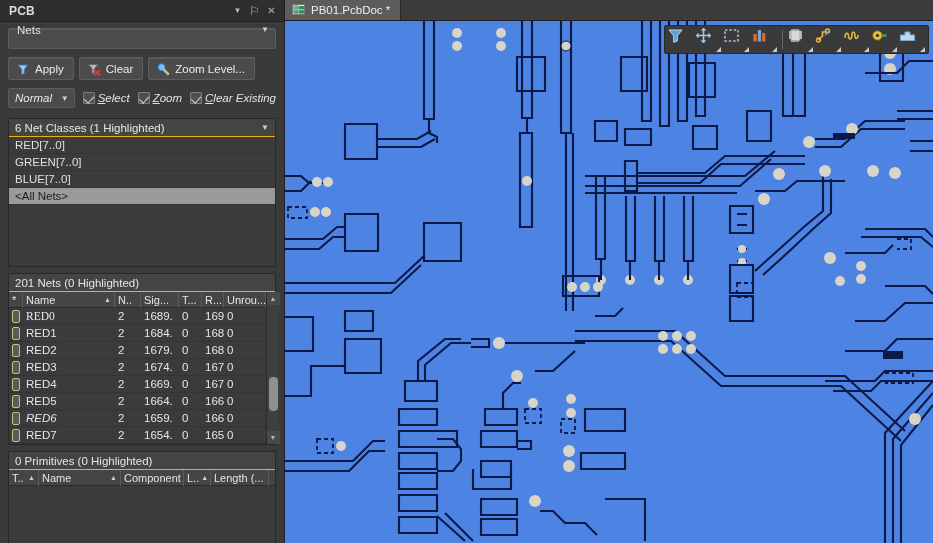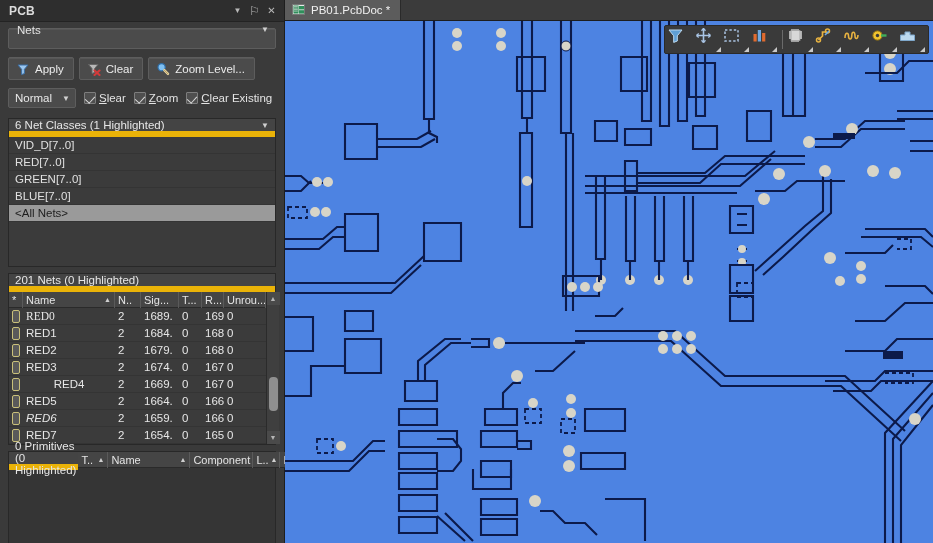--- a/index.html
+++ b/index.html
@@ -51,21 +51,21 @@
   .btnrow { display: flex; gap: 5px; margin-top: 8px; }
   .btn {
     height: 23px; background: #4b4b4b; border: 1px solid #5d5d5d; border-radius: 2px;
     display: flex; align-items: center; gap: 5px; padding: 0 9px 0 7px;
     color: #ececec; font-size: 11.5px; cursor: default;
     box-shadow: inset 0 1px 0 rgba(255,255,255,.07);
   }
   .ico { width: 14px; height: 14px; display:block; }
 
   
-  .moderow { display: flex; align-items: center; gap: 8px; margin-top: 8px; }
+  .moderow { display: flex; align-items: center; gap: 8px; margin-top: 8px; font-style: italic; }
   .combo-sm {
     height: 20px; width: 68px; background: #4b4b4b; border: 1px solid #5d5d5d; border-radius: 2px;
     display: flex; align-items: center; padding: 0 2px 0 6px; font-size: 11.5px; color: #e8e8e8;
   }
   .combo-sm .lbl { flex: 1; }
   .combo-sm .arr { font-size: 8px; color: #d0d0d0; padding-right: 3px; }
   .chk { display: flex; align-items: center; gap: 3px; font-size: 11.5px; color: #e3e3e3; white-space: nowrap; }
   .chkbox {
     width: 12px; height: 12px; border: 1px solid #7e7e7e; background: #4f4f4f; border-radius: 1px;
     position: relative;
@@ -73,21 +73,21 @@
   .chkbox::after {
     content: ""; position: absolute; left: 2px; top: 1px;
     width: 5px; height: 8px; border: solid #d8d8d8; border-width: 0 1.6px 1.6px 0;
     transform: rotate(42deg);
   }
   .chk u { text-decoration: underline; }
 
   
   .group { margin: 7px 8px 0 8px; border: 1px solid #282828; background: #353535; }
   .group-hdr {
-    height: 18px; background: #444444; border-bottom: 6px solid #eab308;
+    height: 18px; background: #444444; border-bottom: 1px solid #eab308;
     display: flex; align-items: center; padding: 0 2px 0 6px;
     font-size: 11.5px; color: #e6e6e6;
   }
   .group-hdr .lbl { flex: 1; }
   .group-hdr .arr { font-size: 8px; color: #cfcfcf; padding-right: 4px; }
 
   .classlist { background: #3b3b3b; height: 129px; overflow: hidden; }
   .class-item {
     height: 17px; line-height: 17px; padding-left: 6px; font-size: 11.5px;
     color: #e0e0e0; border-bottom: 1px solid #343434; cursor: default;
@@ -194,40 +194,39 @@
         </div>
       </div>
 
       <div class="moderow">
         <div class="combo-sm">
           <span class="lbl">Normal</span>
           <span class="arr">▼</span>
         </div>
         <label class="chk">
           <span class="chkbox"></span>
-          <span><u>S</u><span>lear</span></span>
+          <span><u>S</u><span>elect</span></span>
         </label>
         <label class="chk">
           <span class="chkbox"></span>
           <span><u>Z</u><span>oom</span></span>
         </label>
         <label class="chk">
           <span class="chkbox"></span>
           <span><u>C</u><span>lear Existing</span></span>
         </label>
       </div>
     </div>
 
     <div class="group" style="margin-top:10px;">
       <div class="group-hdr">
         <span class="lbl">6 Net Classes (1 Highlighted)</span>
         <span class="arr">▼</span>
       </div>
       <div class="classlist" id="classlist">
-          <div class="class-item">VID_D[7..0]</div>
           <div class="class-item">RED[7..0]</div>
           <div class="class-item">GREEN[7..0]</div>
           <div class="class-item">BLUE[7..0]</div>
           <div class="class-item sel">&lt;All Nets&gt;</div>
         </div>
     </div>
 
     <div class="group" style="margin-top:6px;">
       <div class="group-hdr">
         <span class="lbl">201 Nets (0 Highlighted)</span>
@@ -300,21 +299,21 @@
                 <div class="td" style="width: 26px;">2</div>
                 <div class="td" style="width: 38px;">1674.</div>
                 <div class="td" style="width: 23px;">0</div>
                 <div class="td" style="width: 22px;">167</div>
                 <div class="td" style="width: 42px;">0</div>
               </div>
               <div class="trow">
                 <div class="td swatch-cell" style="width: 14px;">
                   <span class="swatch"></span>
                 </div>
-                <div class="td" style="width: 92px; text-align: center;">RED4</div>
+                <div class="td" style="width: 92px;">RED4</div>
                 <div class="td" style="width: 26px;">2</div>
                 <div class="td" style="width: 38px;">1669.</div>
                 <div class="td" style="width: 23px;">0</div>
                 <div class="td" style="width: 22px;">167</div>
                 <div class="td" style="width: 42px;">0</div>
               </div>
               <div class="trow">
                 <div class="td swatch-cell" style="width: 14px;">
                   <span class="swatch"></span>
                 </div>
@@ -352,21 +351,21 @@
         <div class="vsb">
           <div class="sbtn">▲</div>
           <div class="track">
             <div class="thumb" style="top:72px;height:34px;"></div>
           </div>
           <div class="sbtn">▼</div>
         </div>
       </div>
     </div>
 
-    <div class="group" style="margin-top:6px;flex:1;display:flex;flex-direction:row;margin-bottom:0;border-bottom:none;">
+    <div class="group" style="margin-top:6px;flex:1;display:flex;flex-direction:column;margin-bottom:0;border-bottom:none;">
       <div class="group-hdr">
         <span class="lbl">0 Primitives (0 Highlighted)</span>
       </div>
       <div class="thead" id="prim-thead">
           <div class="th" style="width: 30px;">
             <span>T..</span>
             <span class="sortarr">▲</span>
           </div>
           <div class="th" style="width: 82px;">
             <span>Name</span>

